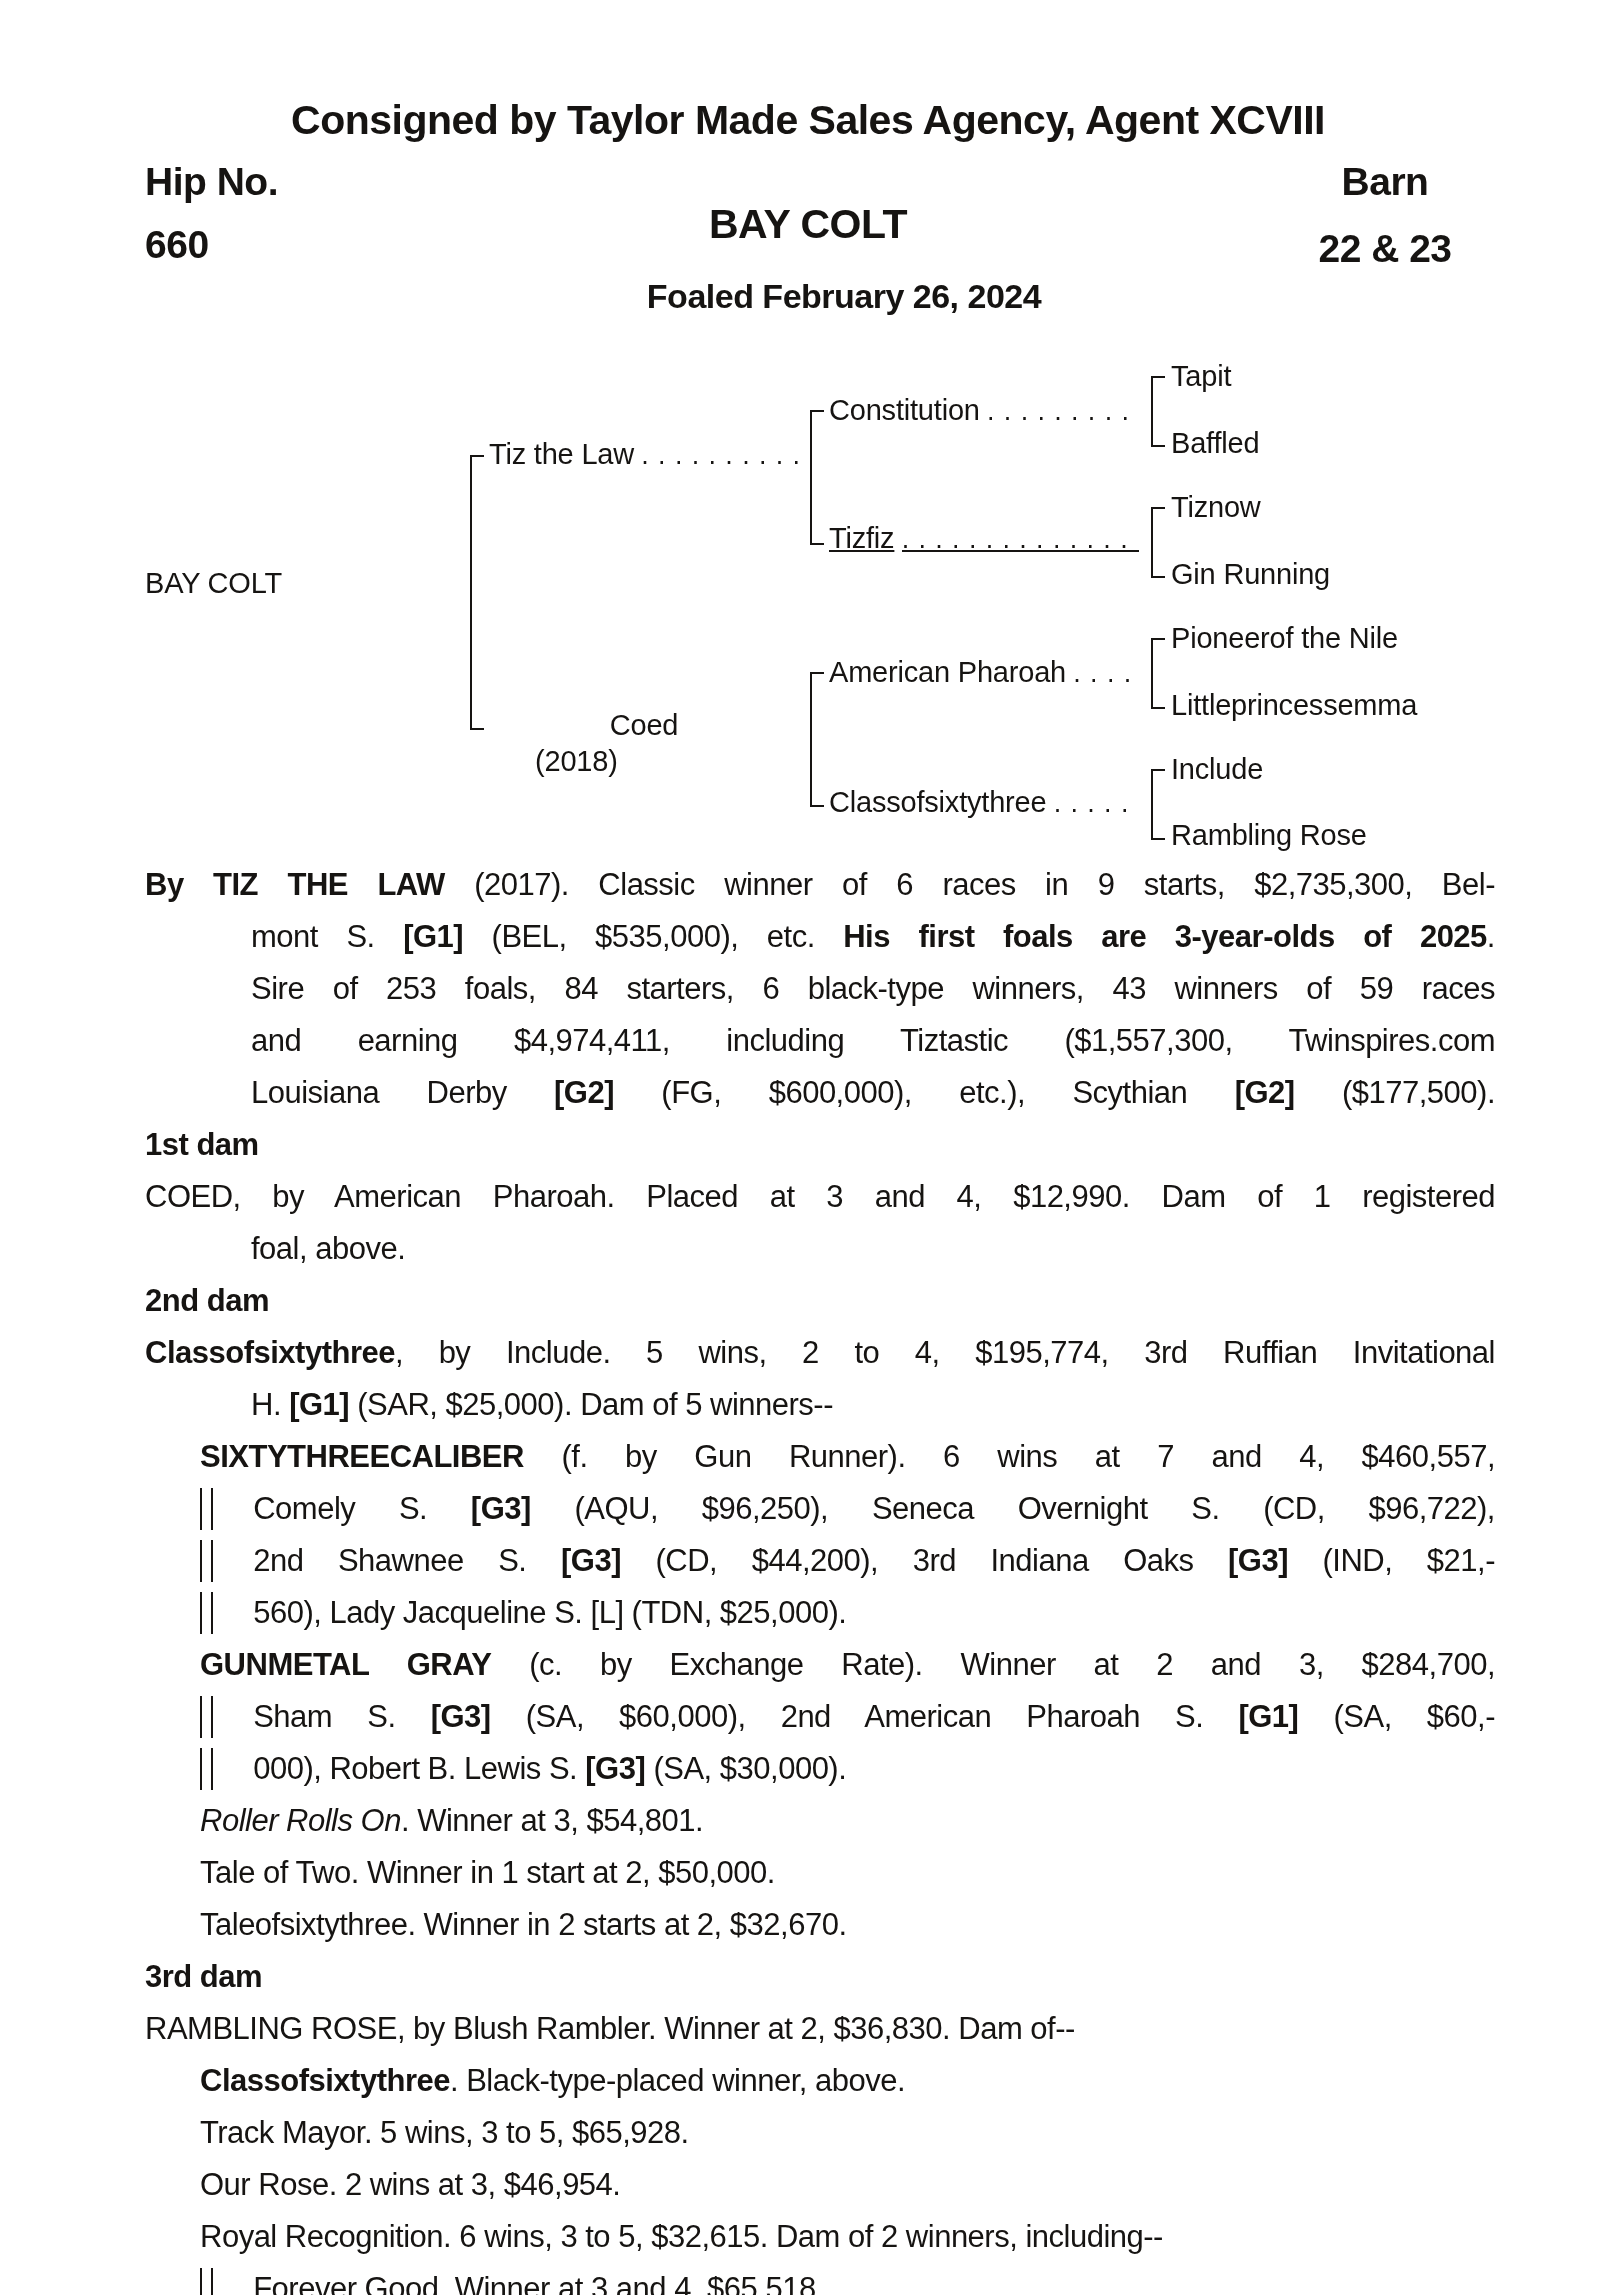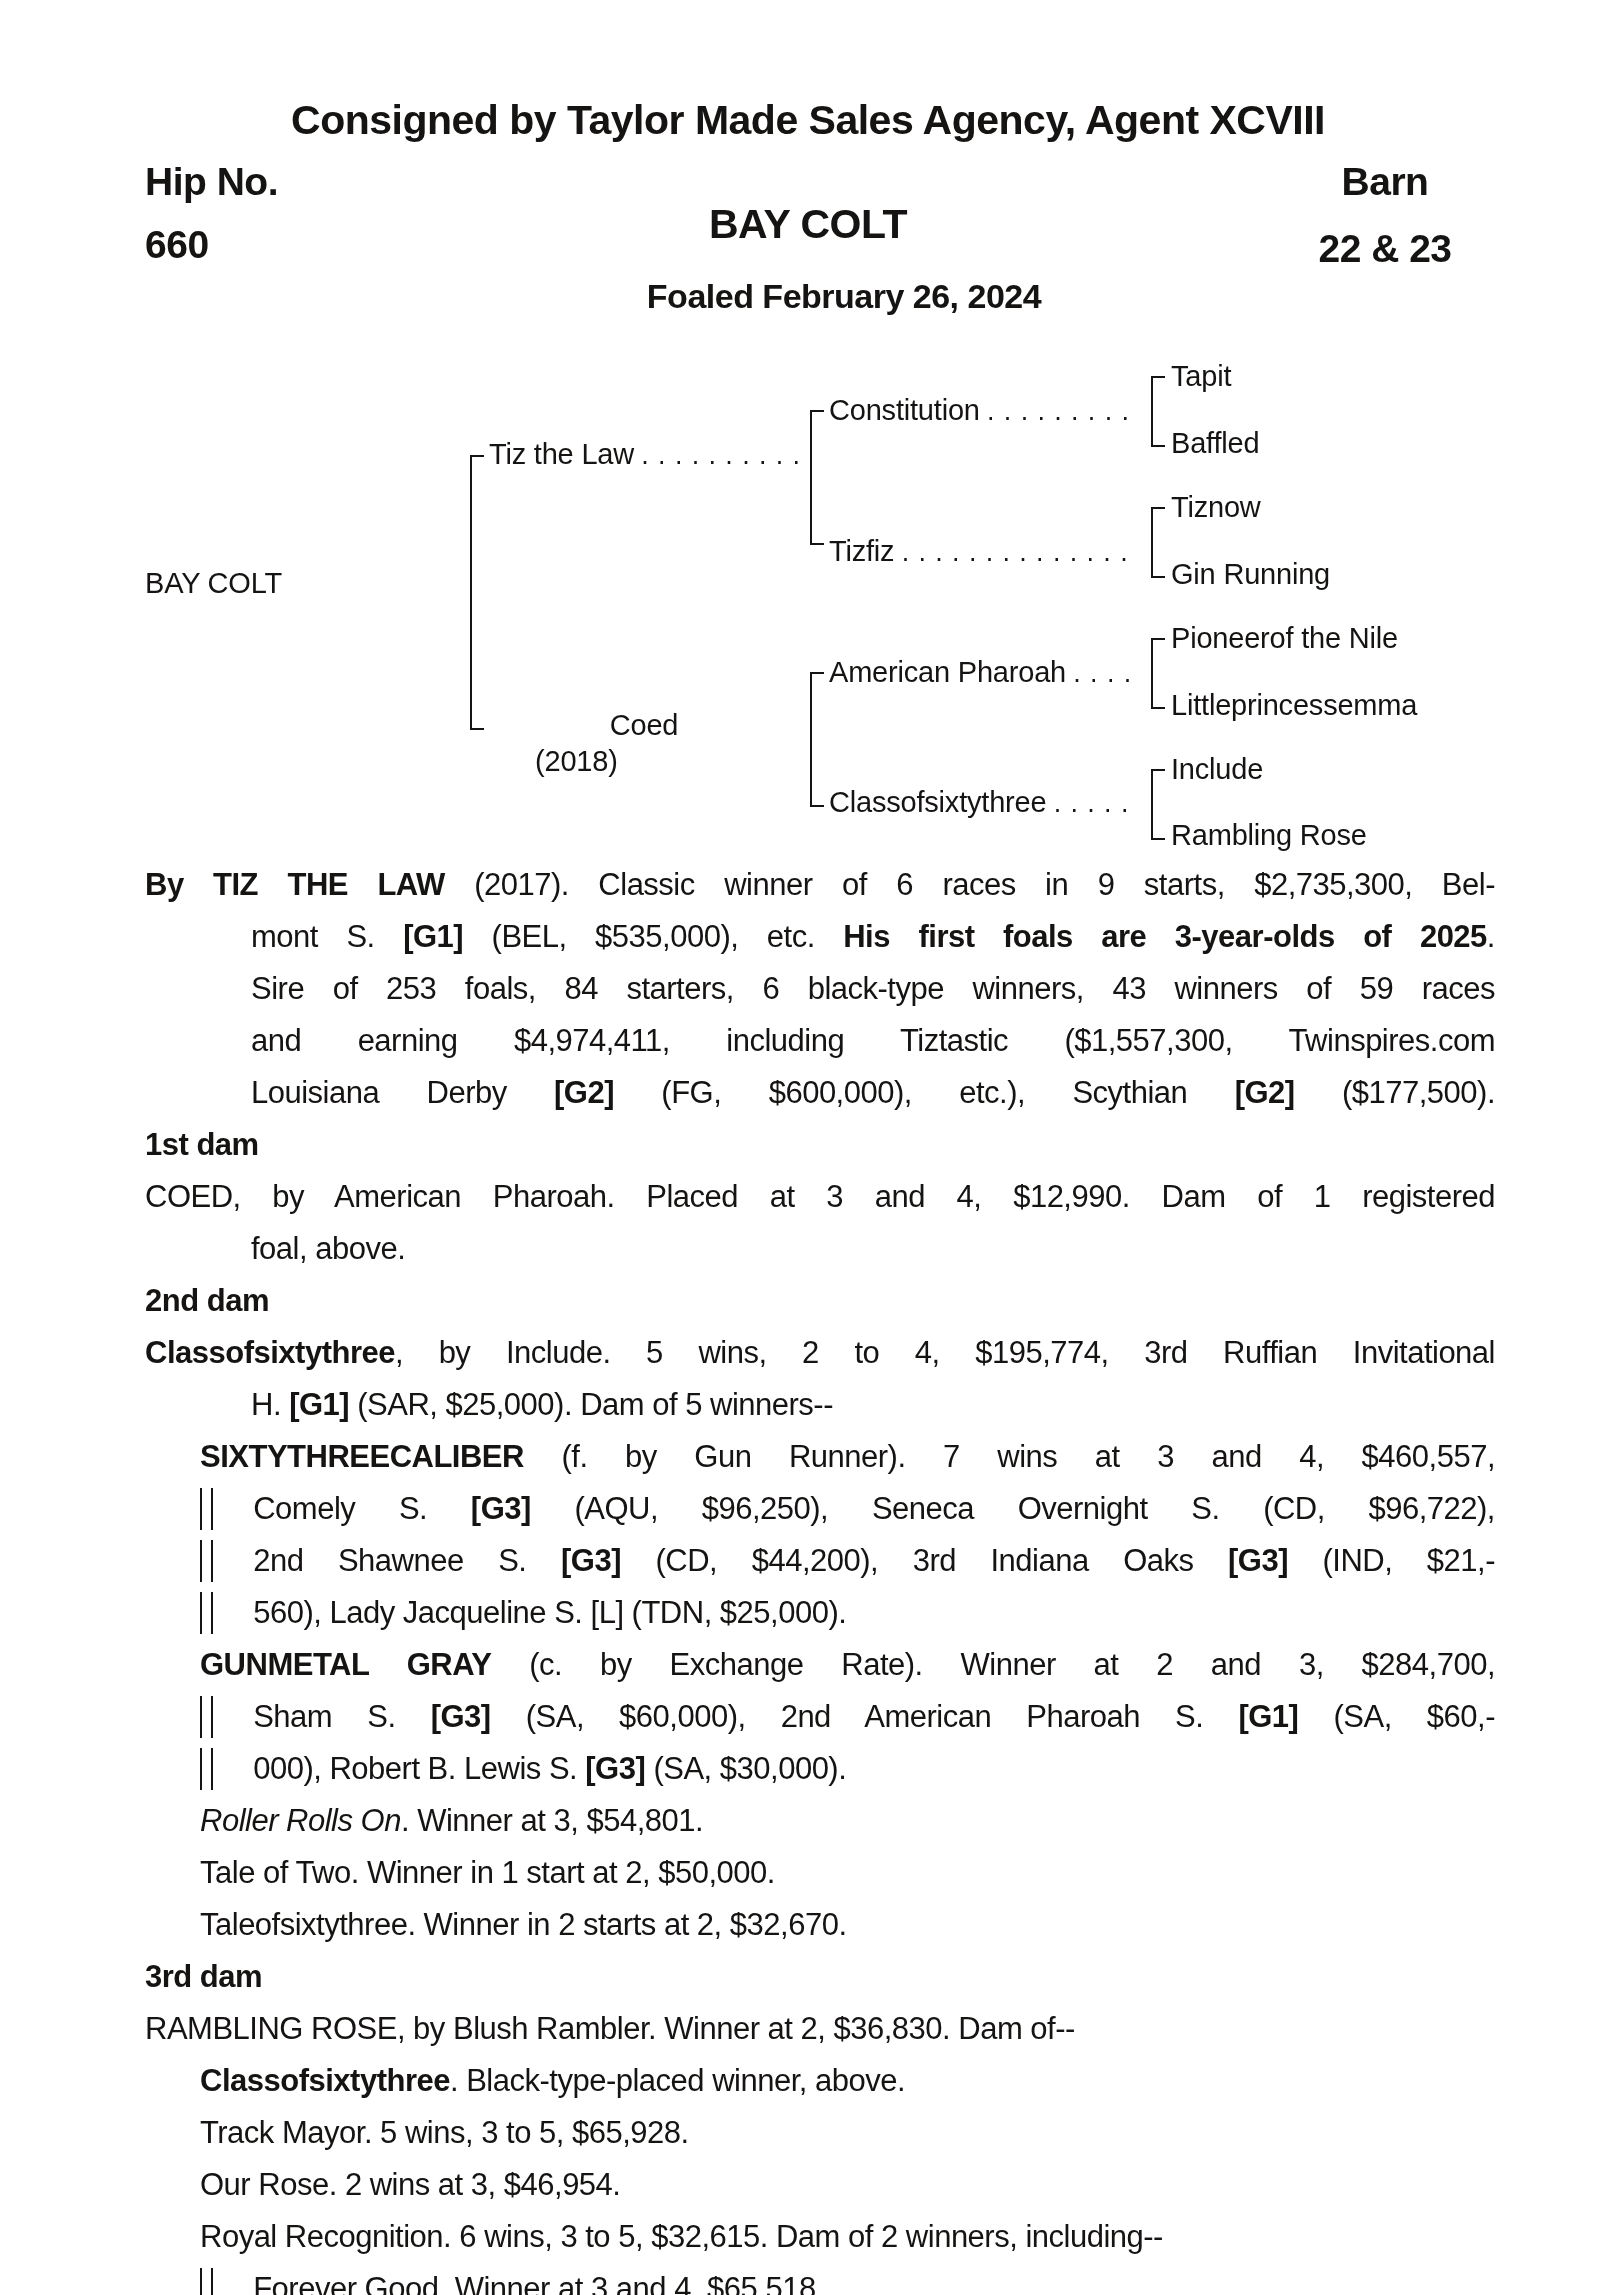--- a/index.html
+++ b/index.html
@@ -41,21 +41,21 @@
   .leader{flex:1 1 auto;overflow:hidden;white-space:nowrap;margin-left:7.3px;}
   .leader::after{
     content:". . . . . . . . . . . . . . . . . . . . . . . . . . . . . . . . . . . . . . . . . . . . . . . .";
     font-size:27px;letter-spacing:0.9px;
   }
   .ped-root{left:145px;top:567px;}
   .ped-s   {left:489px;top:438px;width:310px;}
   .ped-d   {left:489px;top:709px;width:310px;flex-direction:column;}
   .ped-dyr {left:535px;top:745px;}
   .ped-ss  {left:829px;top:394px;width:310px;}
-  .ped-sd  {left:829px;top:535px;width:310px;}
+  .ped-sd  {left:829px;top:522px;width:310px;text-decoration:underline;}
   .ped-ds  {left:829px;top:656px;width:310px;text-align:center;}
   .ped-dd  {left:829px;top:786px;width:310px;}
   .ped-sss {left:1171px;top:360px;}
   .ped-ssd {left:1171px;top:427px;text-align:right;}
   .ped-sds {left:1171px;top:491px;}
   .ped-sdd {left:1171px;top:558px;}
   .ped-dss {left:1171px;top:622px;}
   .ped-dsd {left:1171px;top:689px;}
   .ped-dds {left:1171px;top:753px;}
   .ped-ddd {left:1171px;top:819px;}
@@ -190,21 +190,21 @@
       <div class="bl ind2 jst"><span>mont S. </span><span class="b">[G1]</span><span> (BEL, $535,000), etc. </span><span class="b">His first foals are 3-year-olds of 2025</span><span>.</span></div>
       <div class="bl ind2 jst"><span>Sire of 253 foals, 84 starters, 6 black-type winners, 43 winners of 59 races</span></div>
       <div class="bl ind2 jst"><span>and earning $4,974,411, including Tiztastic ($1,557,300, Twinspires.com</span></div>
       <div class="bl ind2 jst"><span>Louisiana Derby </span><span class="b">[G2]</span><span> (FG, $600,000), etc.), Scythian </span><span class="b">[G2]</span><span> ($177,500).</span></div>
       <div class="bl ind0"><span class="b">1st dam</span></div>
       <div class="bl ind0 jst"><span>COED, by American Pharoah. Placed at 3 and 4, $12,990. Dam of 1 registered</span></div>
       <div class="bl ind2"><span>foal, above.</span></div>
       <div class="bl ind0"><span class="b">2nd dam</span></div>
       <div class="bl ind0 jst"><span class="b">Classofsixtythree</span><span>, by Include. 5 wins, 2 to 4, $195,774, 3rd Ruffian Invitational</span></div>
       <div class="bl ind2"><span>H. </span><span class="b">[G1]</span><span> (SAR, $25,000). Dam of 5 winners--</span></div>
-      <div class="bl ind1 jst"><span class="b">SIXTYTHREECALIBER</span><span> (f. by Gun Runner). 7 wins at 3 and 4, $460,557,</span></div>
+      <div class="bl ind1 jst"><span class="b">SIXTYTHREECALIBER</span><span> (f. by Gun Runner). 6 wins at 7 and 4, $460,557,</span></div>
       <div class="bl ind1 jst"><span class="bars"></span><span>Comely S. </span><span class="b">[G3]</span><span> (AQU, $96,250), Seneca Overnight S. (CD, $96,722),</span></div>
       <div class="bl ind1 jst"><span class="bars"></span><span>2nd Shawnee S. </span><span class="b">[G3]</span><span> (CD, $44,200), 3rd Indiana Oaks </span><span class="b">[G3]</span><span> (IND, $21,-</span></div>
       <div class="bl ind1"><span class="bars"></span><span>560), Lady Jacqueline S. [L] (TDN, $25,000).</span></div>
       <div class="bl ind1 jst"><span class="b">GUNMETAL GRAY</span><span> (c. by Exchange Rate). Winner at 2 and 3, $284,700,</span></div>
       <div class="bl ind1 jst"><span class="bars"></span><span>Sham S. </span><span class="b">[G3]</span><span> (SA, $60,000), 2nd American Pharoah S. </span><span class="b">[G1]</span><span> (SA, $60,-</span></div>
       <div class="bl ind1"><span class="bars"></span><span>000), Robert B. Lewis S. </span><span class="b">[G3]</span><span> (SA, $30,000).</span></div>
       <div class="bl ind1"><span class="em">Roller Rolls On</span><span>. Winner at 3, $54,801.</span></div>
       <div class="bl ind1"><span>Tale of Two. Winner in 1 start at 2, $50,000.</span></div>
       <div class="bl ind1"><span>Taleofsixtythree. Winner in 2 starts at 2, $32,670.</span></div>
       <div class="bl ind0"><span class="b">3rd dam</span></div>

